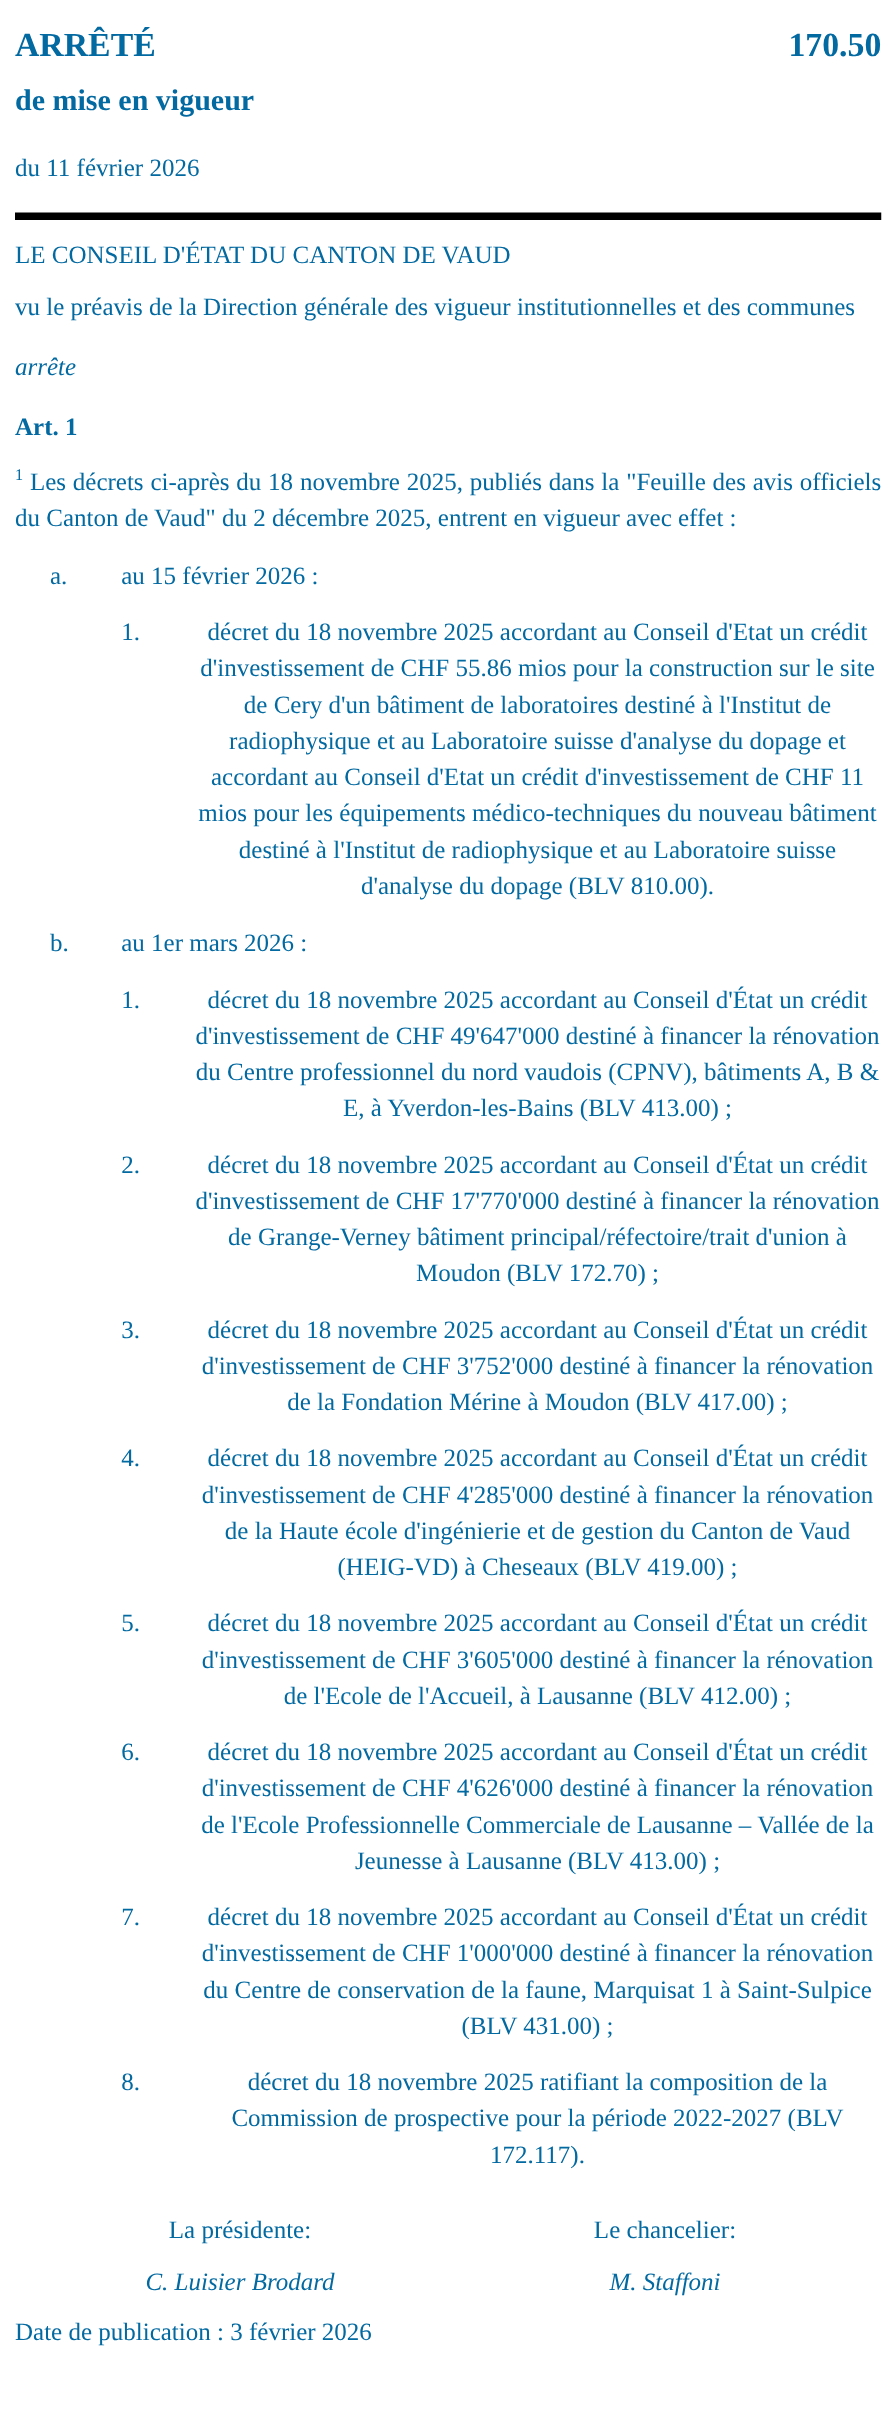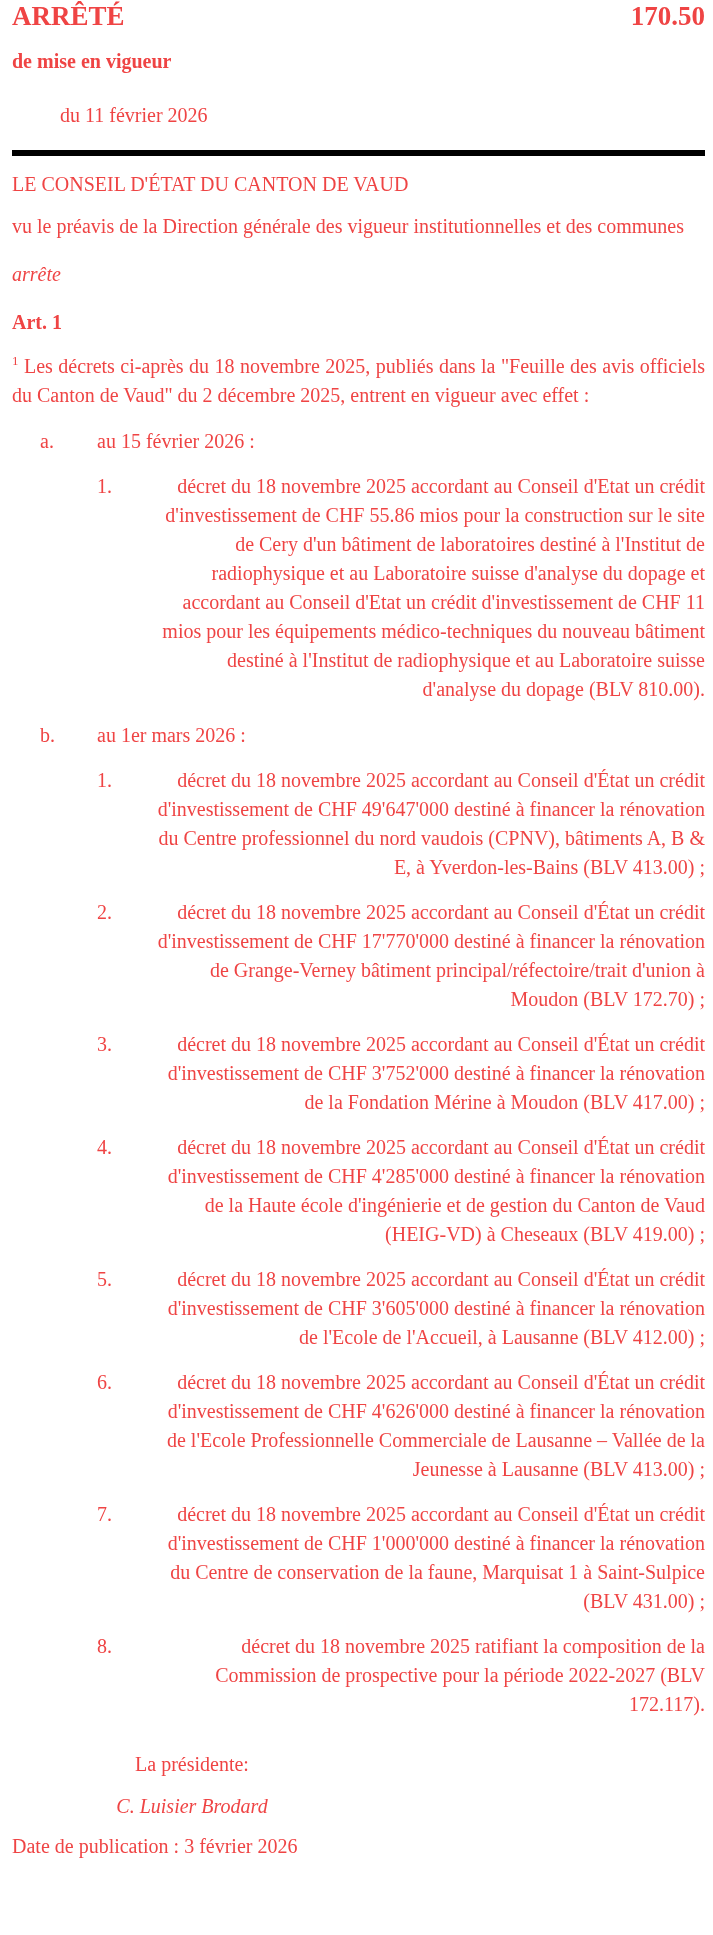--- a/index.html
+++ b/index.html
@@ -6,45 +6,44 @@
     margin: 0;
     padding: 0;
     background: #ffffff;
   }
   .page {
     position: relative;
     width: 713px;
     height: 1935px;
     box-sizing: border-box;
     background: #ffffff;
-    color: #ef4444;
+    color: #0369a1;
     font-family: "Liberation Serif", "DejaVu Serif", serif;
     font-size: 20px;
     line-height: 29px;
-    padding: 0 8px 0 12px;
+    padding: 20px 8px 0 12px;
     overflow: hidden;
   }
   .header-row {
     display: flex;
     justify-content: space-between;
     align-items: baseline;
     font-weight: bold;
     font-size: 27px;
     line-height: 32px;
   }
   .doc-subtitle {
     font-weight: bold;
-    font-size: 20px;
+    font-size: 24px;
     line-height: 28px;
     margin-top: 15px;
   }
   .doc-date {
     margin-top: 27px;
     line-height: 26px;
-    margin-left: 48px;
   }
   .header-rule {
     height: 6px;
     background: #000000;
     margin-top: 22px;
   }
   .authority {
     margin-top: 14px;
     line-height: 28px;
   }
@@ -86,21 +85,21 @@
     margin-top: 16px;
     padding-left: 85px;
   }
   .inner-label {
     flex: none;
     width: 58px;
   }
   .inner-text {
     flex: 1;
     max-width: 565px;
-    text-align: right;
+    text-align: center;
   }
   .closing-line {
     margin-top: 15px;
   }
   .signatures {
     display: flex;
     justify-content: space-between;
     margin-top: 31px;
     padding-left: 40px;
     padding-right: 33px;
@@ -197,17 +196,21 @@
     <span class="inner-label">8.</span>
     <span class="inner-text">décret du 18 novembre 2025 ratifiant la composition de la Commission de prospective pour la période 2022-2027 (BLV 172.117).</span>
   </div>
 
 
   <div class="signatures">
     <div class="sig-col">
       <div>La présidente:</div>
       <div class="sig-name">C. Luisier Brodard</div>
     </div>
+    <div class="sig-col">
+      <div>Le chancelier:</div>
+      <div class="sig-name">M. Staffoni</div>
+    </div>
   </div>
 
   <div class="publication-line">Date de publication : 3 février 2026</div>
 
 </div>
 
 </body></html>

